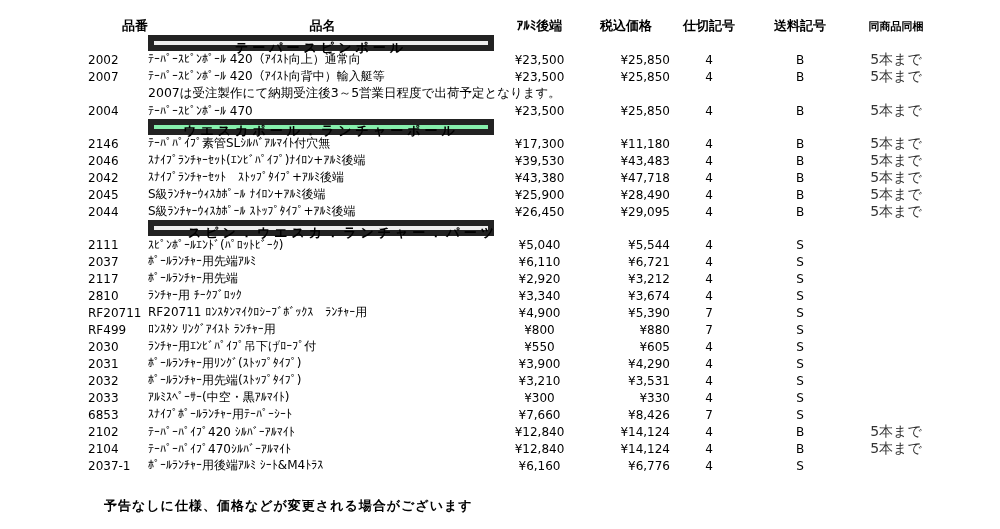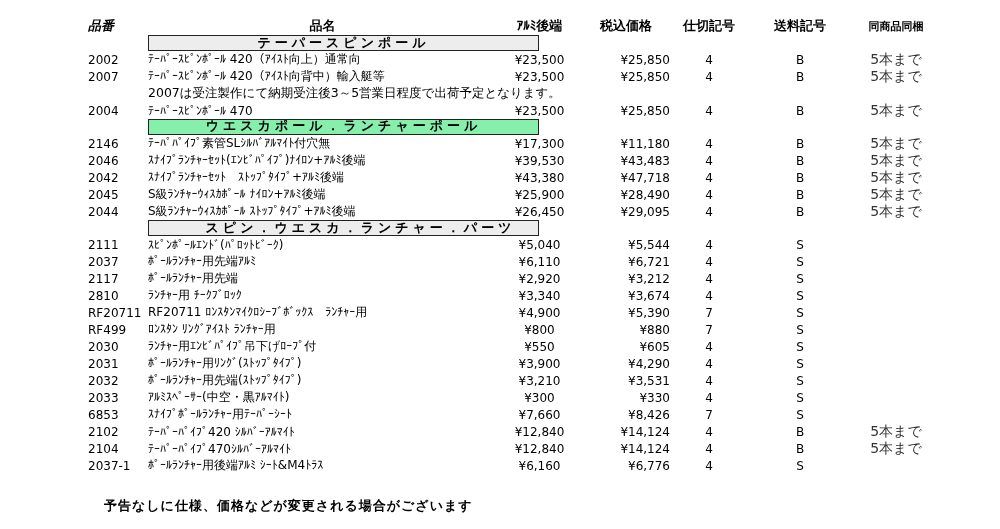--- a/index.html
+++ b/index.html
@@ -8,35 +8,35 @@
     width:1000px; height:529px;
     background:#ffffff;
     color:#000;
     font-family:"DejaVu Sans","Liberation Sans",sans-serif;
     overflow:hidden;
   }
   .table { position:absolute; left:88px; top:18px; width:860px; }
   .row { display:flex; align-items:center; height:17px; font-size:12px; white-space:nowrap; }
   .header-row { height:16px; font-weight:bold; font-size:13px; margin-bottom:1px; }
   .c-code   { width:60px;  text-align:left; }
-  .header-row .c-code { text-align:left; width:60px;font-style:italic; }
+  .header-row .c-code { text-align:right; width:60px; }
   .c-name   { width:349px; text-align:left; overflow:visible; }
   .header-row .c-name { text-align:center; }
   .c-ex     { width:85px;  text-align:center; }
   .c-inc    { width:88px;  text-align:right; }
   .c-part   { width:78px;  text-align:center; }
   .c-ship   { width:104px; text-align:center; }
   .c-bundle { width:88px;  text-align:center; }
   .header-row .c-ex, .header-row .c-inc, .header-row .c-part, .header-row .c-ship { text-align:center; }
   .header-row .c-bundle { font-size:11px; }
   .section-row { height:16px; }
   .section-box {
     box-sizing:border-box;
-    width:391px; height:16px; line-height:14px;
-    border:1px solid #15803d;
+    width:346px; height:16px; line-height:14px;
+    border:6px solid #15803d;
     background:#ededed;
     text-align:center;
     font-weight:bold; font-size:13px;
     letter-spacing:4px;
   }
   .note-row .c-name { font-size:12.5px; }
   .item-name { font-size:12px; }
   .bundle-cell { font-size:14px; color:#333; }
   .footer-note {
     position:absolute; left:104px; top:497px;

